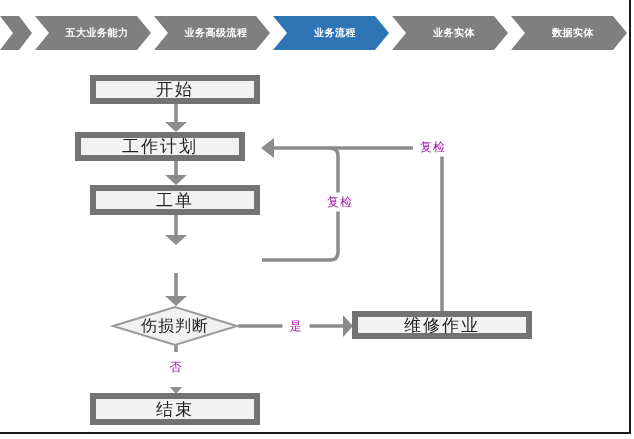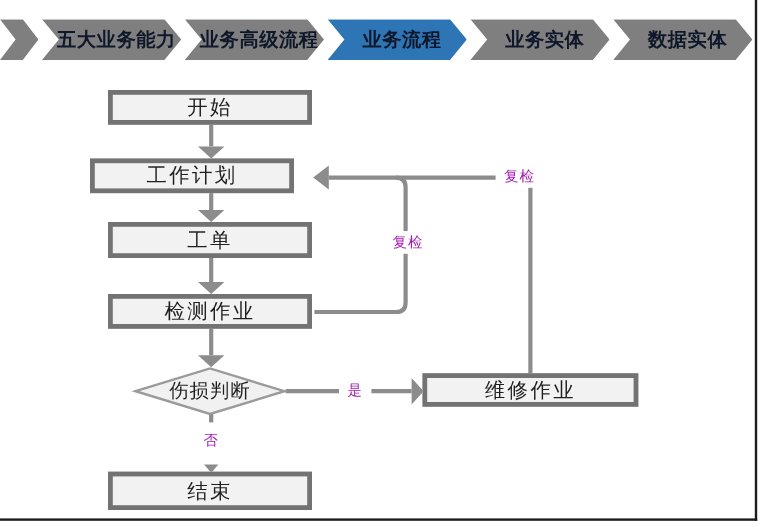--- a/index.html
+++ b/index.html
@@ -12,32 +12,32 @@
   
   .breadcrumb {
     position:absolute; left:0; top:16px; height:34px; width:632px;
     display:flex; gap:3px; align-items:stretch;
   }
   .chev-lead {
     width:32px; flex:none; background:#7f7f7f;
     clip-path:polygon(0 0, 19px 0, 100% 50%, 19px 100%, 0 100%, 13px 50%);
   }
   .chev-seg {
-    width:116px; flex:none; background:#7f7f7f; color:#0f172a;
+    width:116px; flex:none; background:#7f7f7f; color:#ffffff;
     display:flex; align-items:center; justify-content:center;
-    font-size:16px; font-weight:bold; letter-spacing:0.5px;
+    font-size:10px; font-weight:bold; letter-spacing:0.5px;
     clip-path:polygon(0 0, calc(100% - 14px) 0, 100% 50%, calc(100% - 14px) 100%, 0 100%, 14px 50%);
     padding-left:8px; cursor:pointer;
   }
   .chev-seg.active { background:#2e75b6; }
 
   
   .connectors { position:absolute; left:0; top:0; width:634px; height:439px; }
   .node {
-    position:absolute; background:#f2f2f2; border:4px solid #737373;
+    position:absolute; background:#f2f2f2; border:6px solid #737373;
     display:flex; align-items:center; justify-content:center;
     font-size:17px; letter-spacing:2px; color:#1f1f1f;
   }
   .n-start      { left:90px;  top:75px;  width:170px; height:29px; }
   .n-work-plan  { left:75px;  top:132px; width:170px; height:29px; }
   .n-work-order { left:90px;  top:185px; width:170px; height:30px; }
   .n-inspection { left:90px;  top:245px; width:170px; height:29px; }
   .n-end        { left:90px;  top:393px; width:170px; height:32px; }
   .n-repair     { left:352px; top:311px; width:180px; height:28px; }
 
@@ -108,23 +108,20 @@
 
   <div class="node n-start">
     <span>开始</span>
   </div>
   <div class="node n-work-plan">
     <span>工作计划</span>
   </div>
   <div class="node n-work-order">
     <span>工单</span>
   </div>
-  <div class="node n-inspection">
-    <span>检测作业</span>
-  </div>
   <div class="node n-repair">
     <span>维修作业</span>
   </div>
   <div class="node n-end">
     <span>结束</span>
   </div>
 
   <div class="lbl-diamond">伤损判断</div>
 
   <div class="edge-label lbl-recheck-inner">复检</div>

